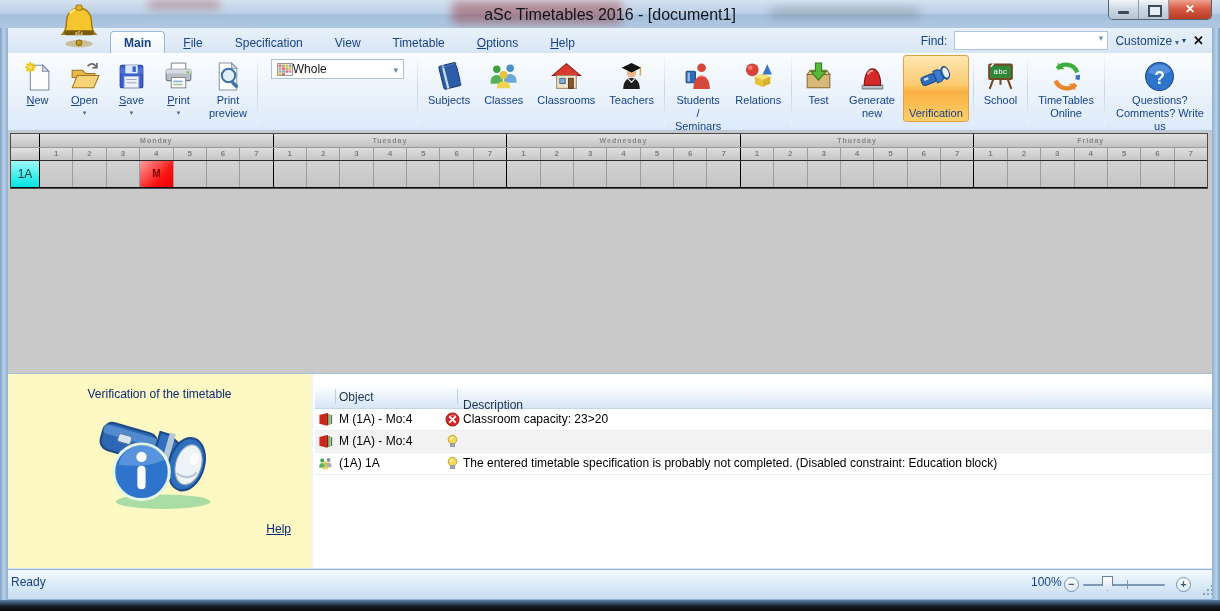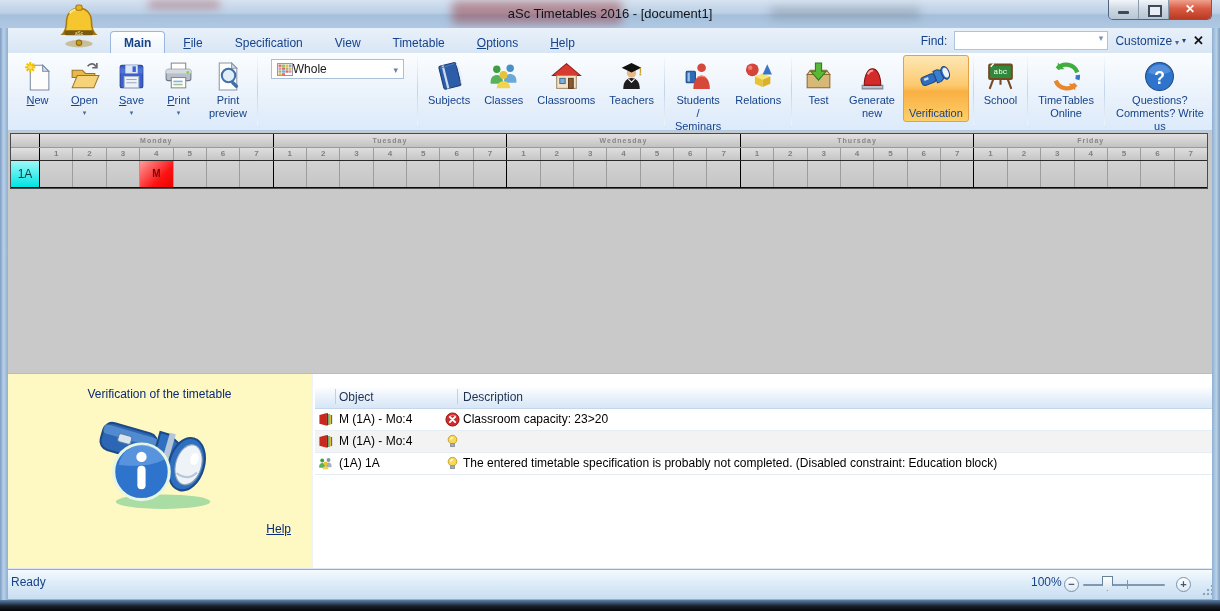--- a/index.html
+++ b/index.html
@@ -7,21 +7,21 @@
   .window{position:absolute;left:0;top:0;width:1220px;height:611px;background:#dce8f5;}
 
   
   .titlebar{position:absolute;left:0;top:0;width:1220px;height:28px;
     background:linear-gradient(#d6e2f0 0%,#bcd0e6 45%,#a5c0dc 55%,#b0c8e2 100%);
     border-bottom:1px solid #8fadd0;overflow:hidden;}
   .blob{position:absolute;border-radius:4px;}
   .blob1{left:452px;top:1px;width:170px;height:23px;background:rgba(148,28,28,.40);filter:blur(5px);}
   .blob2{left:148px;top:0;width:72px;height:9px;background:rgba(150,40,40,.35);filter:blur(4px);}
   .blob3{left:770px;top:7px;width:150px;height:12px;background:rgba(95,100,110,.28);filter:blur(5px);}
-  .title-text{position:absolute;left:0;right:0;top:6px;text-align:center;font-size:13px;color:#101418;}
+  .title-text{position:absolute;left:0;right:0;top:6px;text-align:center;font-size:16px;color:#101418;}
   .winbtns{position:absolute;top:0;right:8px;display:flex;height:19px;
     border:1px solid #50657e;border-top:none;border-radius:0 0 5px 5px;overflow:hidden;}
   .wbtn{width:29px;height:19px;background:linear-gradient(#f2f6fa,#cfd9e4 45%,#b7c5d4);
     border-right:1px solid #8a9bae;position:relative;cursor:default;}
   .wbtn-close{width:42px;background:linear-gradient(#efa28f,#d95b43 45%,#b93a22);border-right:none;}
   .glyph-min{position:absolute;left:9px;top:11px;width:11px;height:3px;background:#3c4a5a;border-radius:1px;}
   .glyph-max{position:absolute;left:9px;top:5px;width:10px;height:8px;border:2px solid #3c4a5a;background:#e8eef4;}
   .glyph-close{position:absolute;left:0;right:0;top:2px;text-align:center;color:#fff;font-weight:bold;font-size:12px;}
   .glyph-close::before{content:"\2715";}
 
@@ -88,21 +88,21 @@
 
   
   .bottom{position:absolute;left:8px;top:373px;width:1204px;height:195px;background:#fff;border-top:1px solid #a8c0da;box-sizing:border-box;}
   .vpanel{position:absolute;left:0;top:0;width:305px;height:100%;background:#fef9c3;border-right:2px solid #eef3f8;box-sizing:border-box;}
   .vtitle{margin-top:13px;text-align:center;font-size:12px;color:#0a2a7a;}
   .vicon{position:absolute;left:50%;top:32px;transform:translateX(-50%);}
   .vhelp{position:absolute;right:20px;top:148px;font-size:12px;color:#0a2a7a;text-decoration:underline;cursor:default;}
   .rtable{position:absolute;left:307px;top:0;right:0;height:100%;font-size:12px;}
   .thead{height:22px;background:linear-gradient(#ffffff,#e6effa 60%,#d7e6f6);border-bottom:1px solid #c4d6ea;position:relative;color:#1c3250;margin-top:12px;}
   .th-obj{position:absolute;left:24px;top:4px;}
-  .th-desc{position:absolute;left:148px;top:4px;}
+  .th-desc{position:absolute;left:148px;top:12px;}
   .thsep{position:absolute;top:3px;width:1px;height:15px;background:#bcd2e8;}
   .trow{height:21px;position:relative;border-bottom:1px solid #e6edf5;color:#000;}
   .trow.alt{background:#f3f3f3;}
   .c-oicon{position:absolute;left:3px;top:3px;}
   .c-oicon svg,.c-sicon svg{width:15px;height:15px;display:block;}
   .c-obj{position:absolute;left:24px;top:3px;}
   .c-sicon{position:absolute;left:130px;top:3px;}
   .c-desc{position:absolute;left:148px;top:3px;white-space:nowrap;}
 
   

